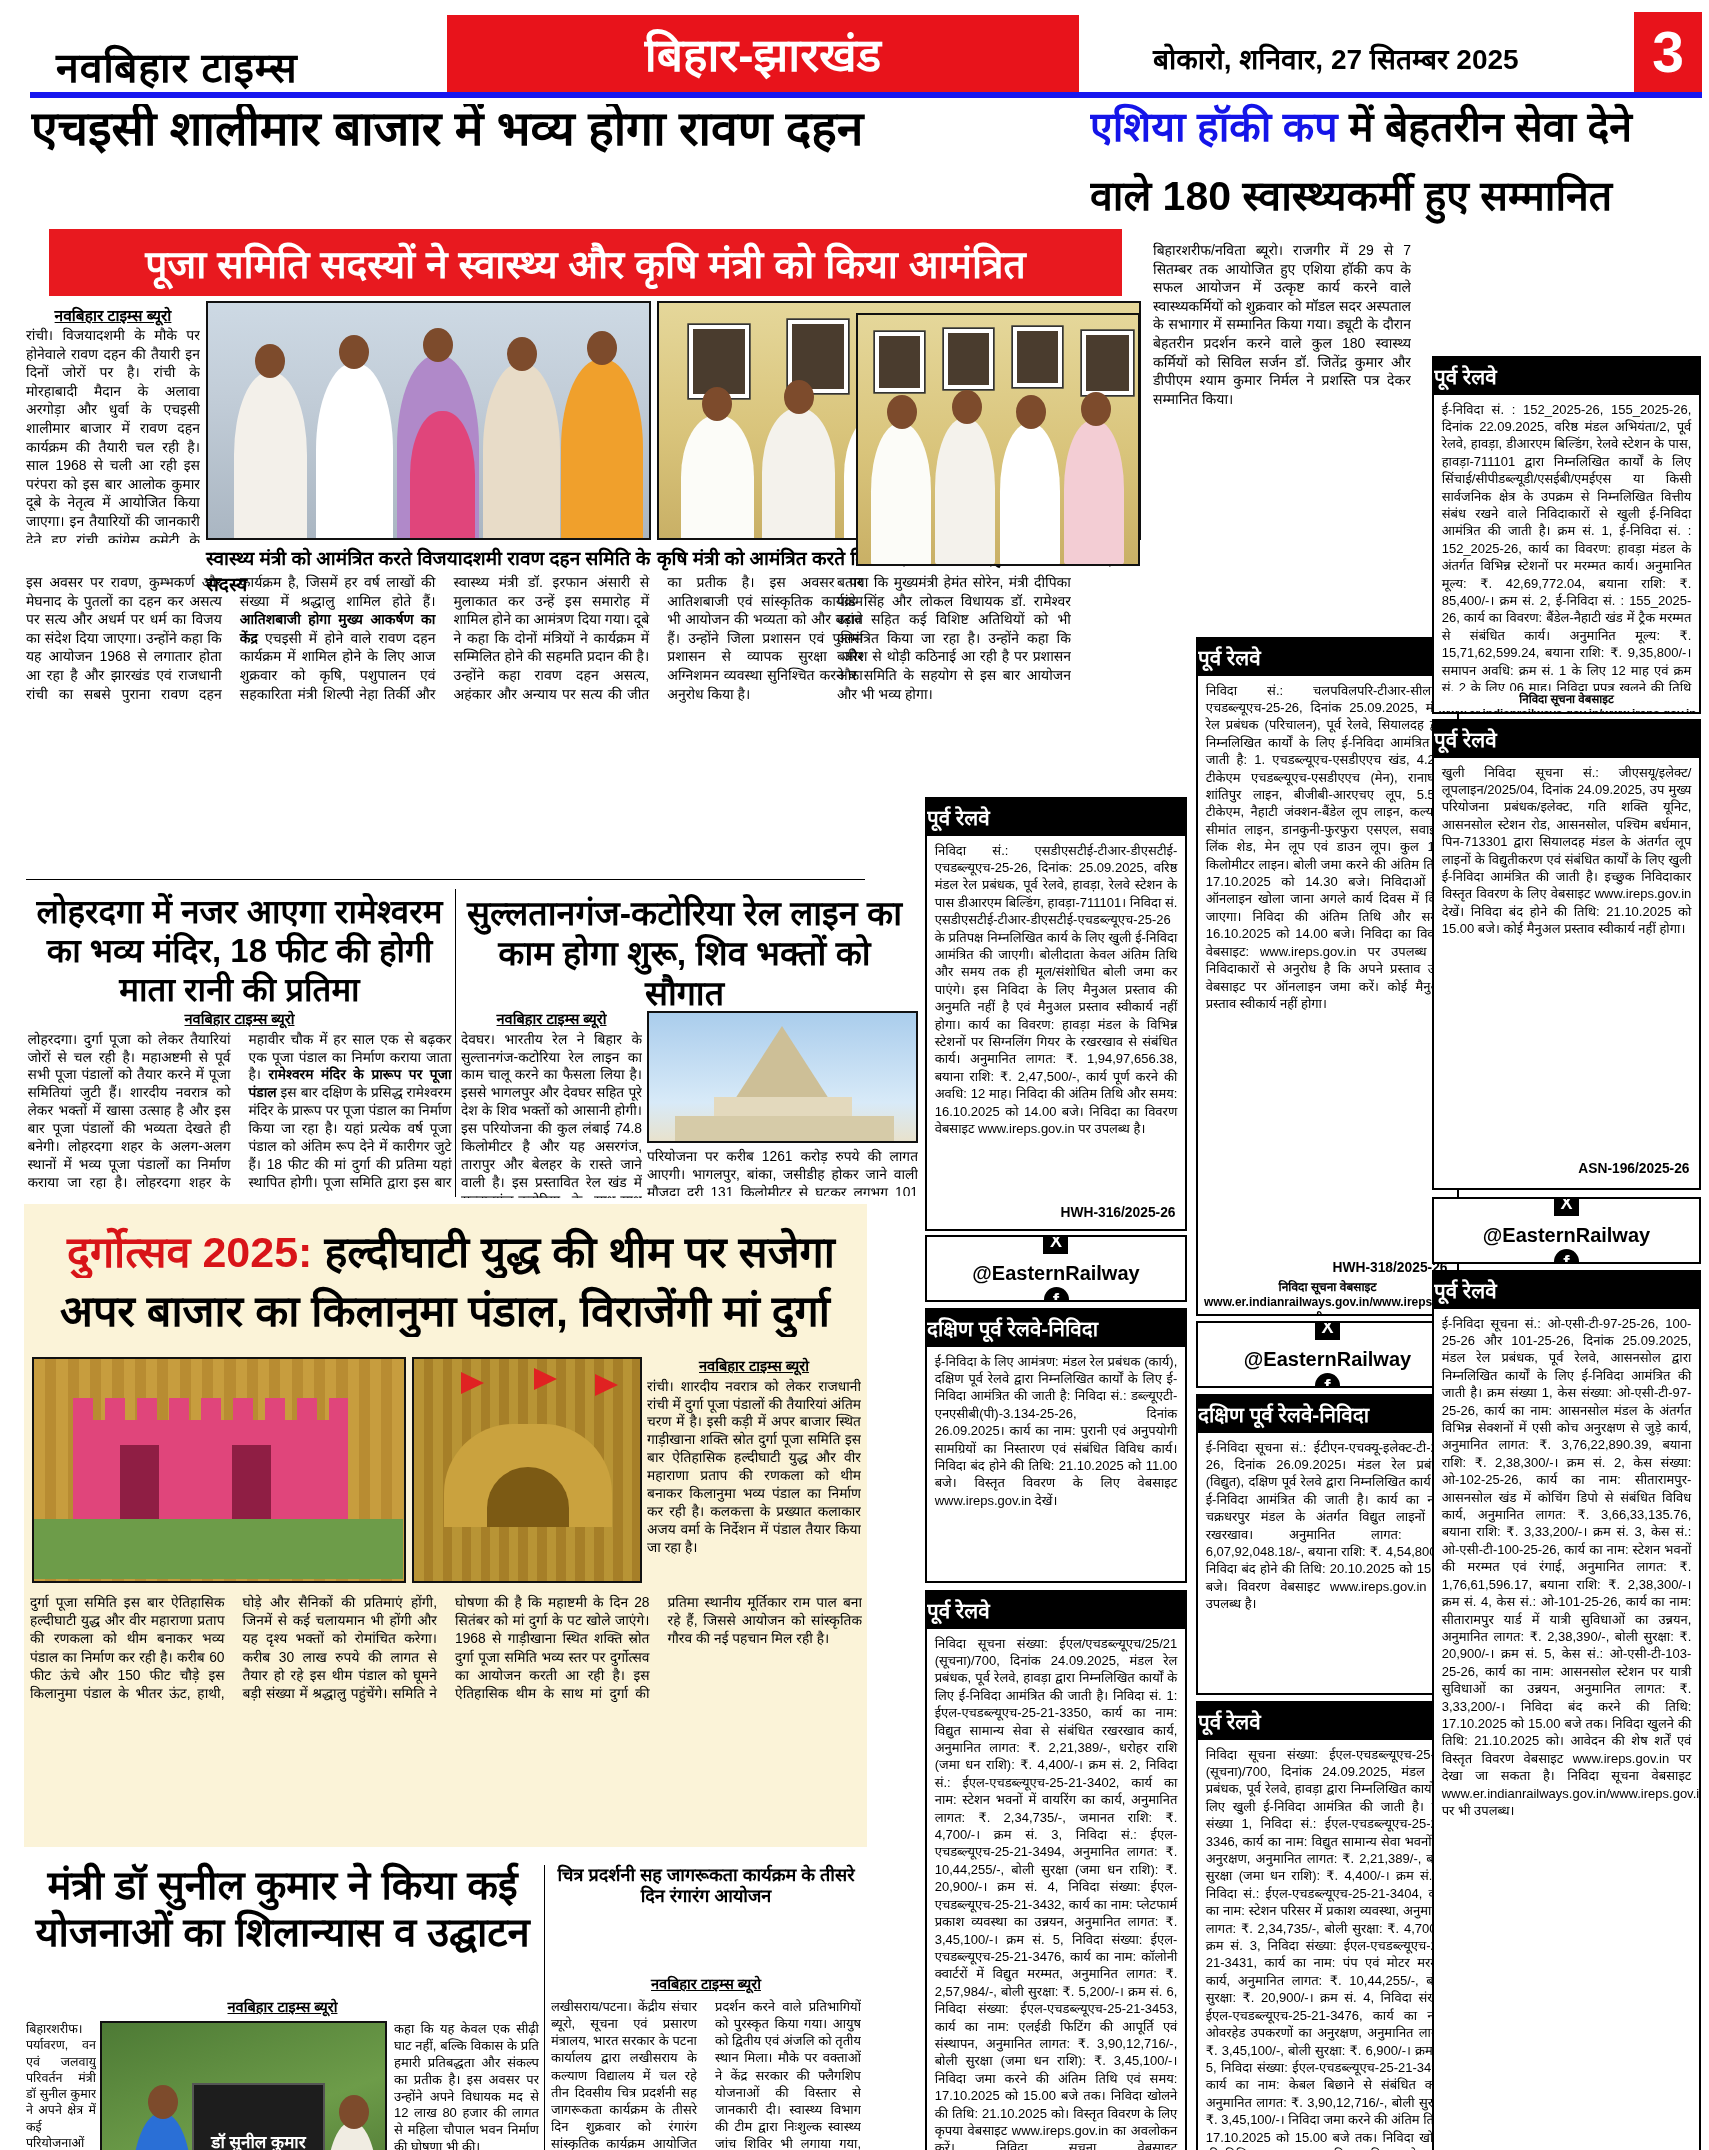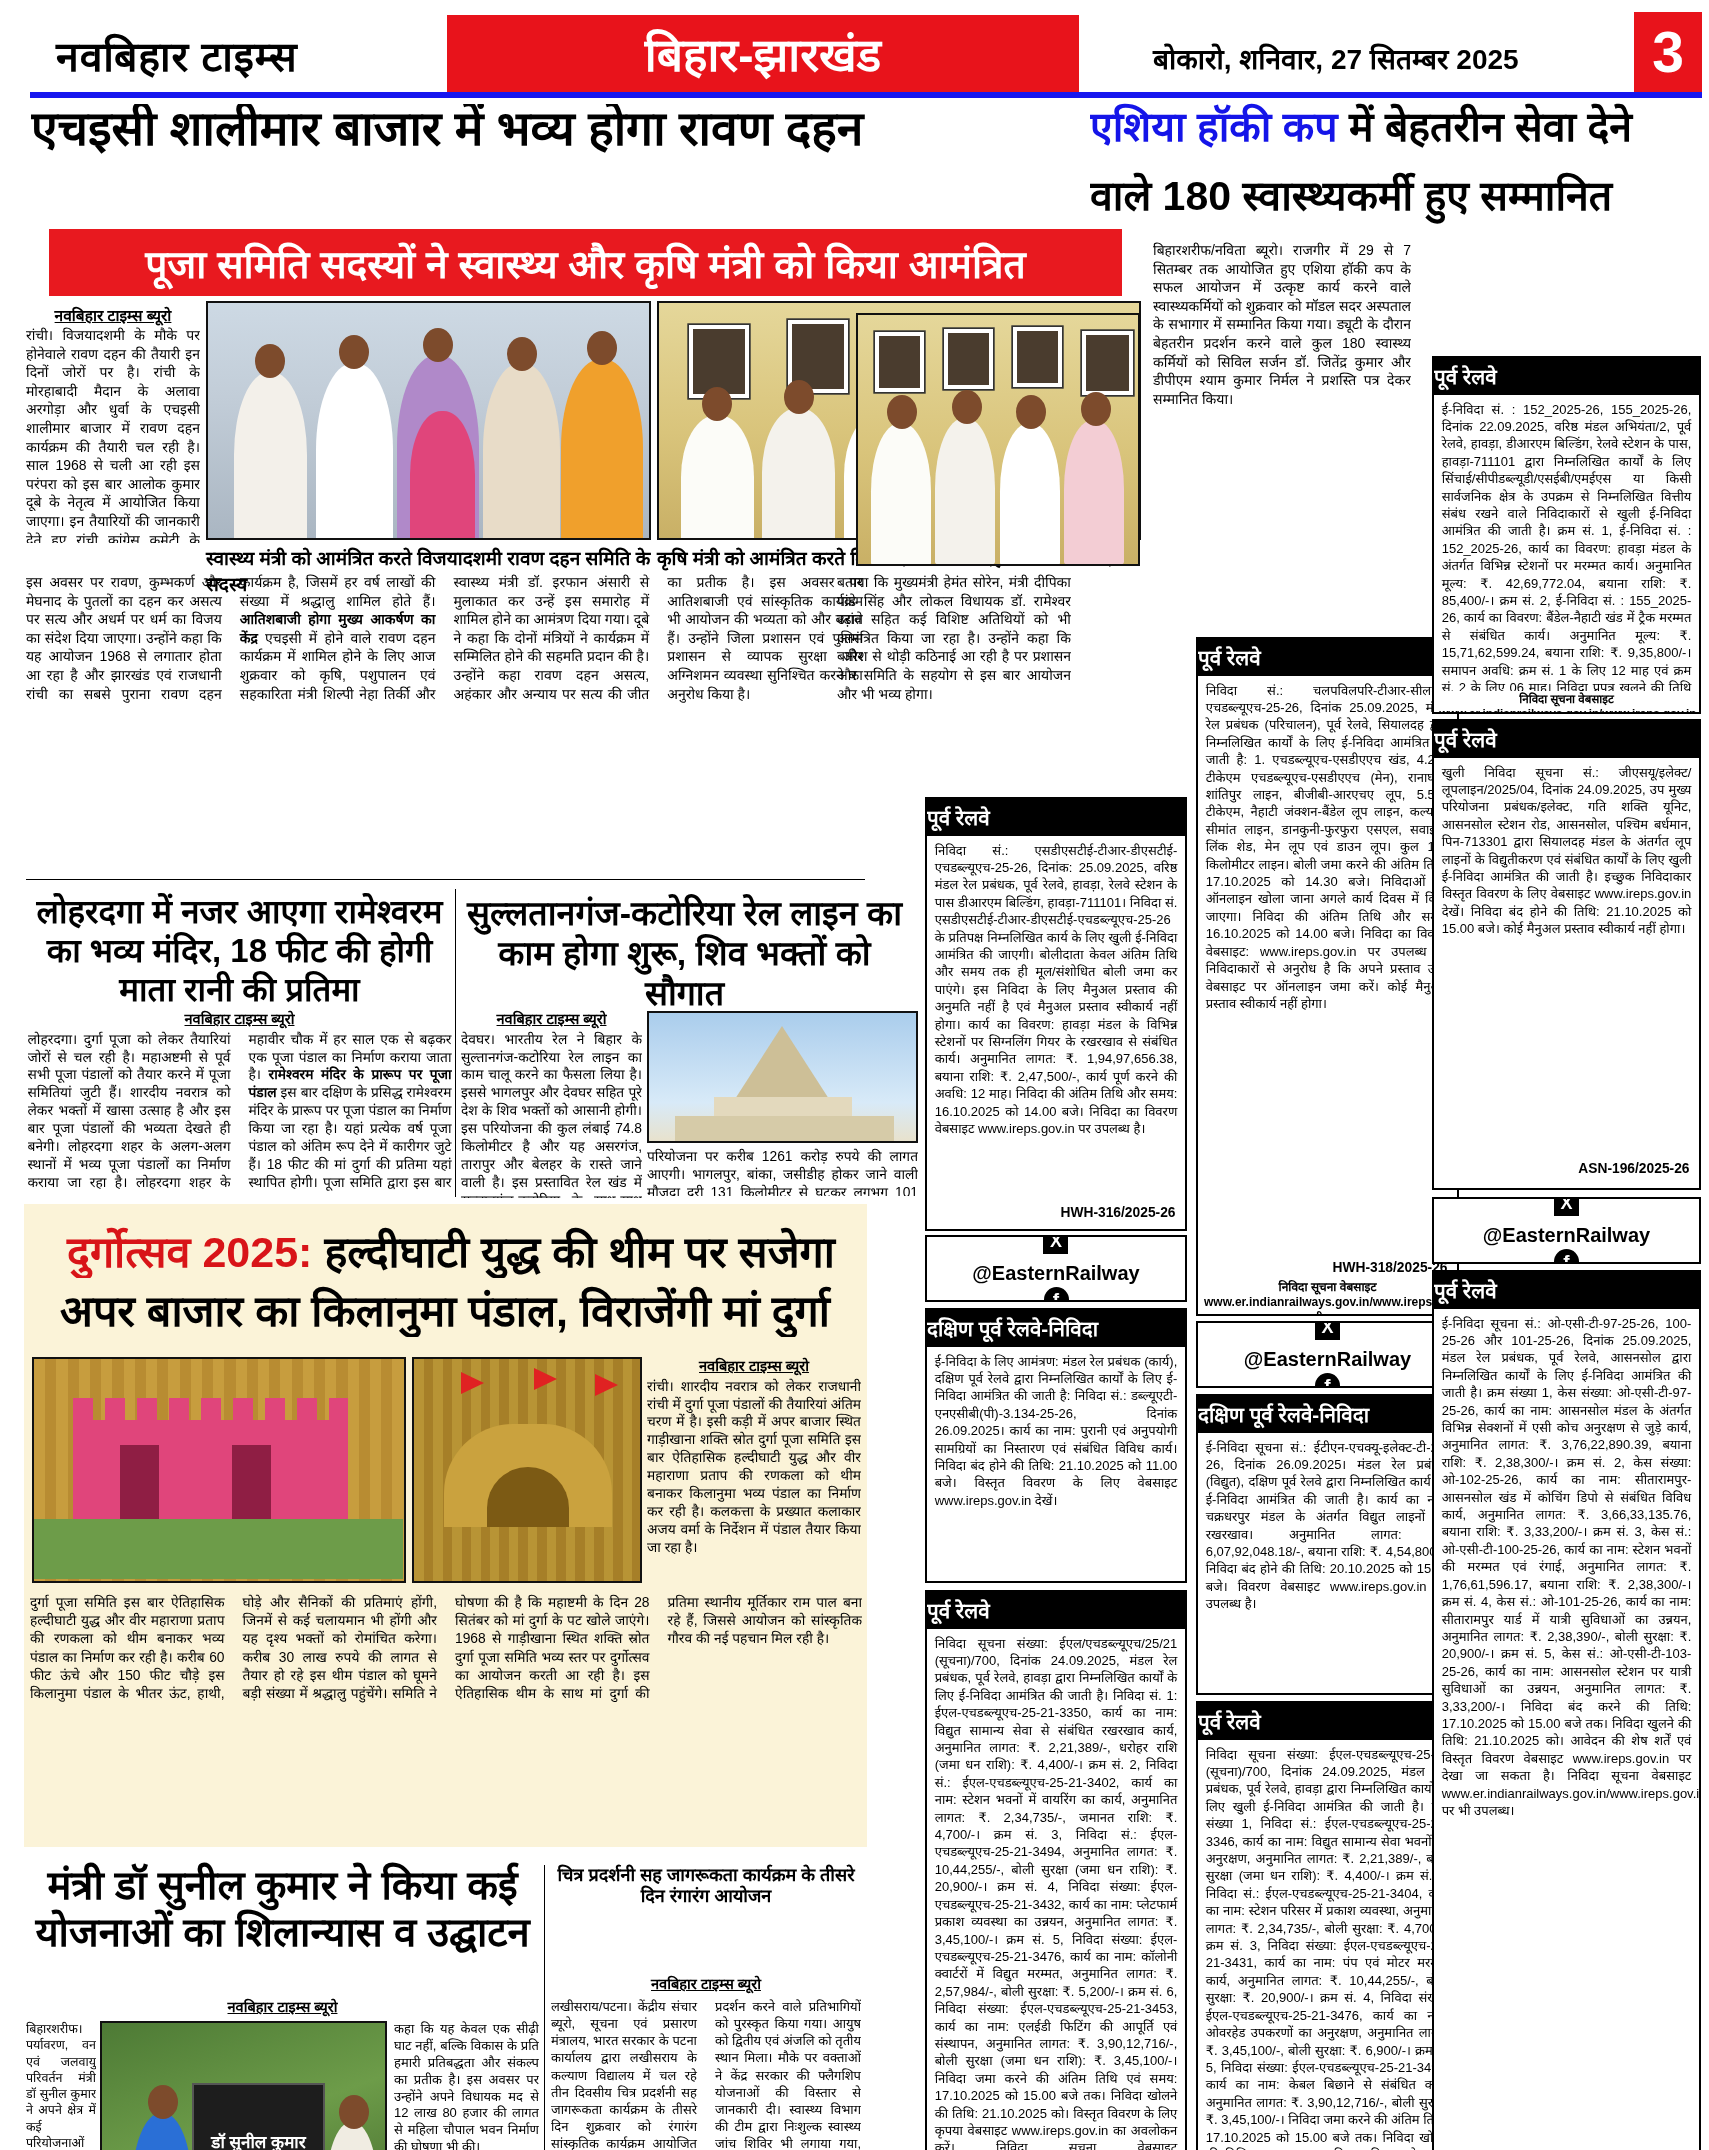--- a/index.html
+++ b/index.html
@@ -67,21 +67,21 @@
           font-size:19px;font-weight:bold;display:flex;align-items:center;justify-content:center;}
   .vline{background:#000;}
   .hline{background:#000;}
   .cream{background:#fbf3d8;}
 </style>
 </head>
 <body>
 
 <div id="page">
 
-  <div class="abs masthead" style="left:56px;top:27px;">नवबिहार टाइम्स</div>
+  <div class="abs masthead" style="left:56px;top:38px;">नवबिहार टाइम्स</div>
   <div class="abs section-box" style="left:447px;top:14.6px;width:632px;height:77px;">बिहार-झारखंड</div>
   <div class="abs dateline" style="left:1153px;top:39px;">बोकारो, शनिवार, 27 सितम्बर 2025</div>
   <div class="abs page-box" style="left:1634px;top:12px;width:68px;height:80px;">3</div>
   <div class="abs blue-rule" style="left:30px;top:92px;width:1672px;height:6px;"></div>
 
   <div class="abs lead-head nowrap" style="left:31px;top:104px;width:1067px;height:90px;">एचइसी शालीमार बाजार में भव्य होगा रावण दहन</div>
   <div class="abs red-strip" style="left:49px;top:229px;width:1073px;height:67px;">पूजा समिति सदस्यों ने स्वास्थ्य और कृषि मंत्री को किया आमंत्रित</div>
 
   <div class="abs" style="left:26px;top:304px;width:174px;height:239px;overflow:hidden;">
     <div class="byline">नवबिहार टाइम्स ब्यूरो</div>

